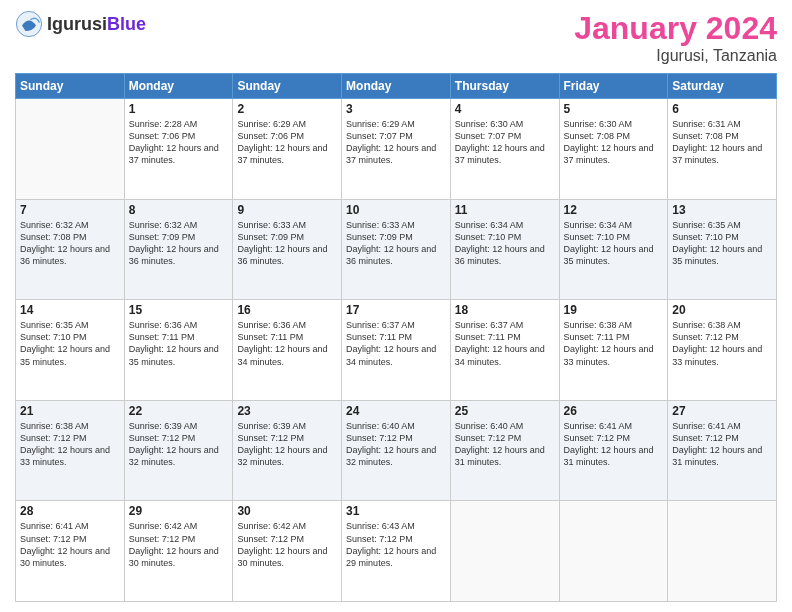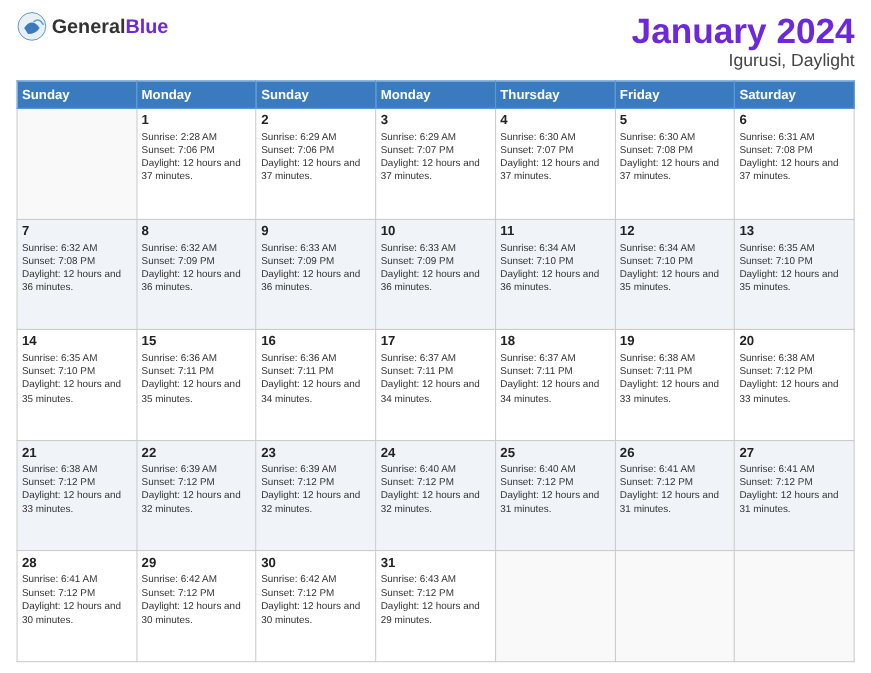--- a/index.html
+++ b/index.html
@@ -41,21 +41,21 @@
     .logo-icon {
       width: 28px;
       height: 28px;
     }
     .title-block {
       text-align: right;
     }
     .title-month {
       font-size: 32px;
       font-weight: bold;
-      color: #6d28d9;
+      color: #ec4899;
     }
     .title-location {
       font-size: 16px;
       color: #444;
     }
     .calendar {
       flex: 1;
       border: 1px solid #ccc;
       border-collapse: collapse;
       width: 100%;
@@ -106,26 +106,26 @@
 
 <div class="page">
   <div class="header">
     <div class="logo">
       <svg class="logo-icon" viewBox="0 0 40 40" xmlns="http://www.w3.org/2000/svg">
         <circle cx="20" cy="20" r="18" fill="#e8f0f8" stroke="#3a7abf" stroke-width="1"></circle>
         <path d="M10 22 Q20 8 30 22 Q25 30 15 30 Z" fill="#3a7abf"></path>
         <path d="M22 14 Q30 8 35 18" stroke="#5ba3d9" stroke-width="2" fill="none"></path>
       </svg>
       <div>
-        <span class="logo-text-general">General</span><span class="logo-text-blue">Blue</span>
+        <span class="logo-text-general">Igurusi</span><span class="logo-text-blue">Blue</span>
       </div>
     </div>
     <div class="title-block">
       <div class="title-month">January 2024</div>
-      <div class="title-location">Igurusi, Daylight</div>
+      <div class="title-location">Igurusi, Tanzania</div>
     </div>
   </div>
 
   <table class="calendar">
     <thead>
       <tr>
         <th>Sunday</th>
         <th>Monday</th>
         <th>Sunday</th>
         <th>Monday</th>

